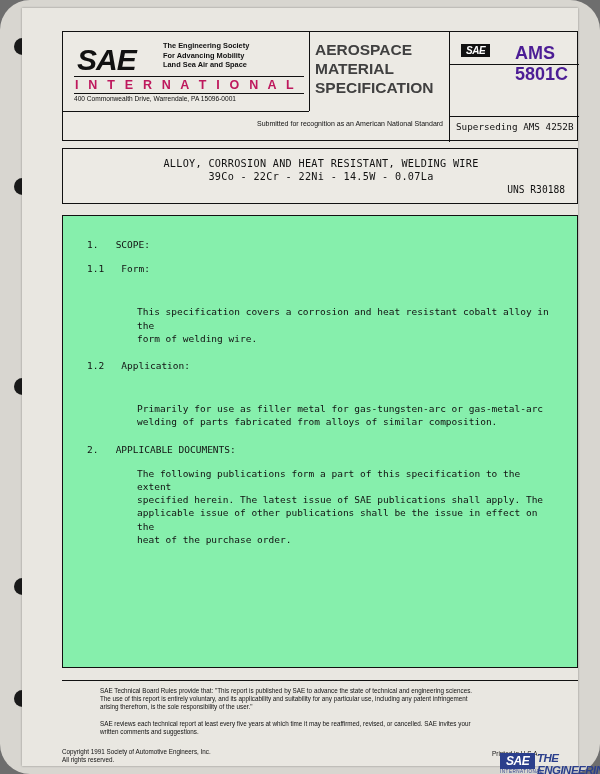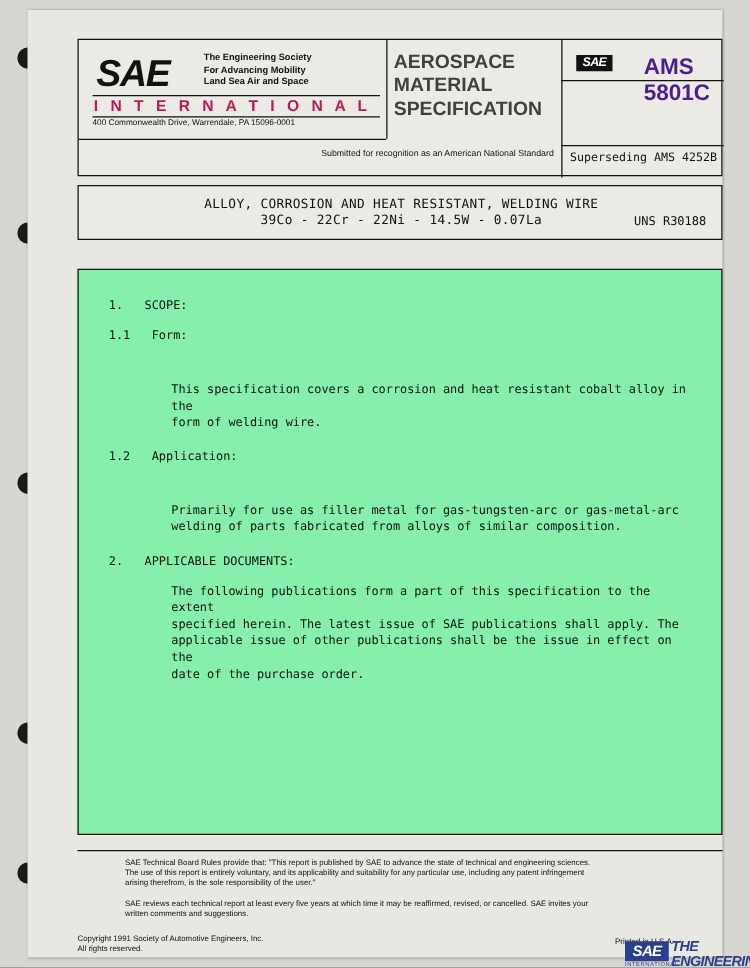--- a/index.html
+++ b/index.html
@@ -12,20 +12,21 @@
     height: 774px;
     font-family: "DejaVu Sans Mono", monospace;
     overflow: hidden;
   }
   .page {
     position: absolute;
     left: 0; top: 0;
     width: 600px;
     height: 774px;
     background: #d8d6d0;
+    border-radius: 30px;
   }
   .paper {
     position: absolute;
     left: 22px; top: 8px;
     width: 556px;
     height: 758px;
     background: #e9e7e1;
     box-shadow: 0 0 2px rgba(0,0,0,0.35);
   }
   
@@ -170,21 +171,21 @@
     left: 393px; top: 89px;
     font-size: 9.3px;
     color: #111;
   }
 
   
   .titlebox {
     position: absolute;
     left: 40px; top: 140px;
     width: 516px;
-    height: 44px;
+    height: 56px;
     border: 1px solid #111;
     box-sizing: border-box;
     background: #eceae4;
   }
   .title-main {
     position: absolute;
     left: 0; top: 8px;
     width: 516px;
     text-align: center;
     font-size: 10.2px;
@@ -360,21 +361,21 @@
         <div class="para sp">Primarily for use as filler metal for gas-tungsten-arc or gas-metal-arc
 welding of parts fabricated from alloys of similar composition.</div>
 
         <div class="sec-head">
           <span>2.</span>&nbsp;&nbsp;
           <span>APPLICABLE DOCUMENTS:</span>
         </div>
         <div class="para2">The following publications form a part of this specification to the extent
 specified herein.  The latest issue of SAE publications shall apply.  The
 applicable issue of other publications shall be the issue in effect on the
-date of the purchase order.</div>
+heat of the purchase order.</div>
 
       </div>
     </div>
 
     <div class="footer">
       <div class="rule"></div>
       <div class="foot-p">SAE Technical Board Rules provide that: "This report is published by SAE to advance the state of technical and engineering sciences.
 The use of this report is entirely voluntary, and its applicability and suitability for any particular use, including any patent infringement
 arising therefrom, is the sole responsibility of the user."</div>
       <div class="foot-p">SAE reviews each technical report at least every five years at which time it may be reaffirmed, revised, or cancelled. SAE invites your

